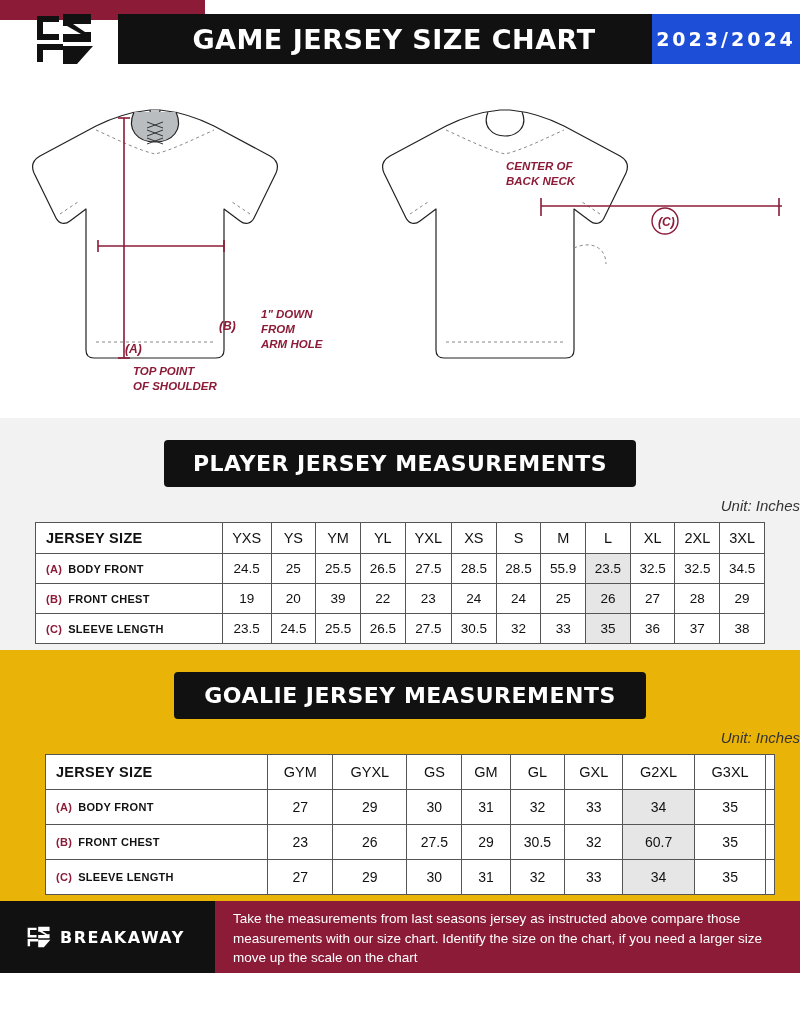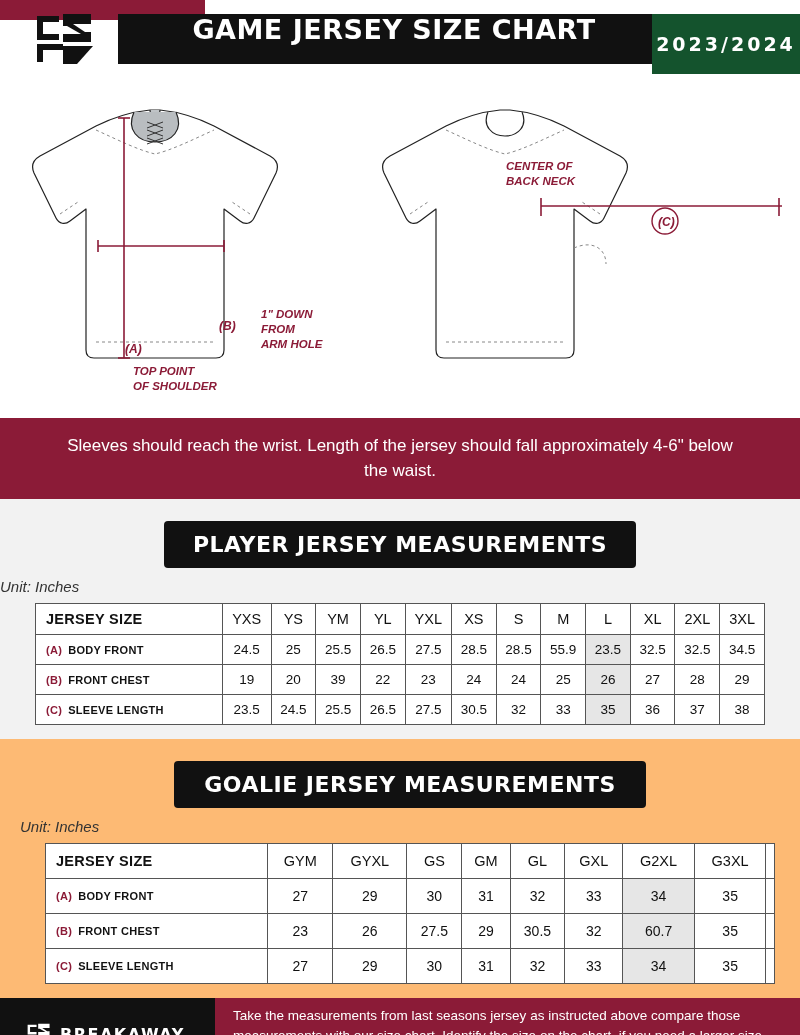--- a/index.html
+++ b/index.html
@@ -54,35 +54,36 @@
   .logo-b {
     position: relative;
     width: 64px; height: 58px;
   }
   .title-bar {
     position: absolute;
     left: 118px; top: 14px;
     right: 0; height: 50px;
     background: #111111;
     display: flex;
+    align-items: center;
   }
   .chart-title {
     flex: 1;
     color: #ffffff;
     font-size: 27px;
     font-weight: 700;
     letter-spacing: 0.5px;
     text-align: center;
     padding-left: 18px;
     font-family: "DejaVu Sans", sans-serif;
   }
   .season {
-    background: #14532d;
-    color: #ffffff;
-    height: 60px;
+    background: #1d4ed8;
+    color: #ffffff;
+    height: 50px;
     min-width: 148px;
     display: flex;
     align-items: center;
     justify-content: center;
     font-size: 19px;
     font-weight: 700;
     letter-spacing: 3px;
     font-family: "DejaVu Sans", sans-serif;
   }
 
@@ -107,45 +108,45 @@
     z-index: 2;
   }
 
   
   .section {
     position: relative;
     background: #f2f2f2;
     padding: 18px 0 6px 0;
     z-index: 2;
   }
-  .section.alt { background: #fdba74; padding-left: 20px; }
+  .section.alt { background: #eab308; padding-left: 20px; }
   .section-title {
     margin: 4px auto;
     background: #111111;
     color: #ffffff;
     width: 472px;
     text-align: center;
     padding: 11px 0;
     border-radius: 4px;
     font-size: 22px;
     font-weight: 700;
     letter-spacing: 0.5px;
     font-family: "DejaVu Sans", sans-serif;
   }
   .unit {
-    text-align: left;
+    text-align: right;
     font-style: italic;
     font-size: 15px;
     color: #333333;
     margin: 10px 0 8px 0;
   }
 
   table.size {
     width: 730px;
-    margin: 8px auto;
+    margin: 0 auto;
     border-collapse: collapse;
     background: #ffffff;
     font-size: 13.5px;
   }
   table.size th, table.size td {
     border: 1px solid #555555;
     text-align: center;
     padding: 7px 2px;
     color: #111111;
   }
@@ -292,21 +293,20 @@
         <text x="133" y="312">OF SHOULDER</text>
         <text x="261" y="240">1" DOWN</text>
         <text x="261" y="255">FROM</text>
         <text x="261" y="270">ARM HOLE</text>
         <text x="506" y="92">CENTER OF</text>
         <text x="506" y="107">BACK NECK</text>
       </g>
     </svg>
   </div>
 
-  <div class="note-band">Sleeves should reach the wrist. Length of the jersey should fall approximately 4-6" below the waist.</div>
 
   <div class="section">
     <div class="section-title">PLAYER JERSEY MEASUREMENTS</div>
     <div class="unit">Unit: Inches</div>
     <table class="size">
       <thead>
         <tr>
           <th class="rowlabel">JERSEY SIZE</th>
           <th>YXS</th>
           <th>YS</th>

